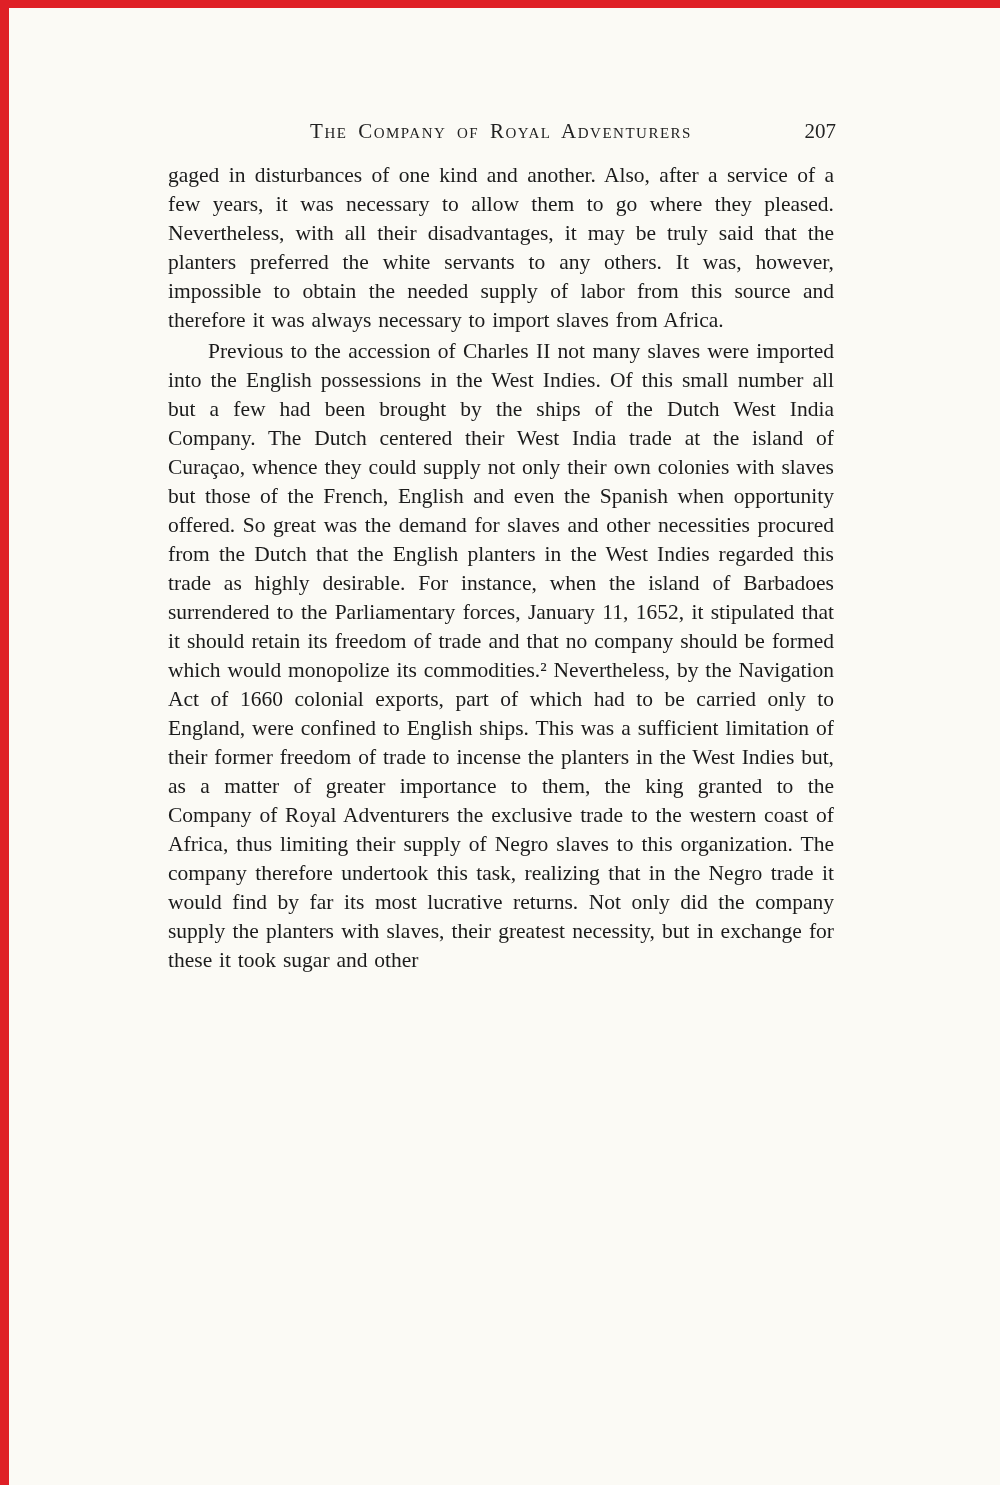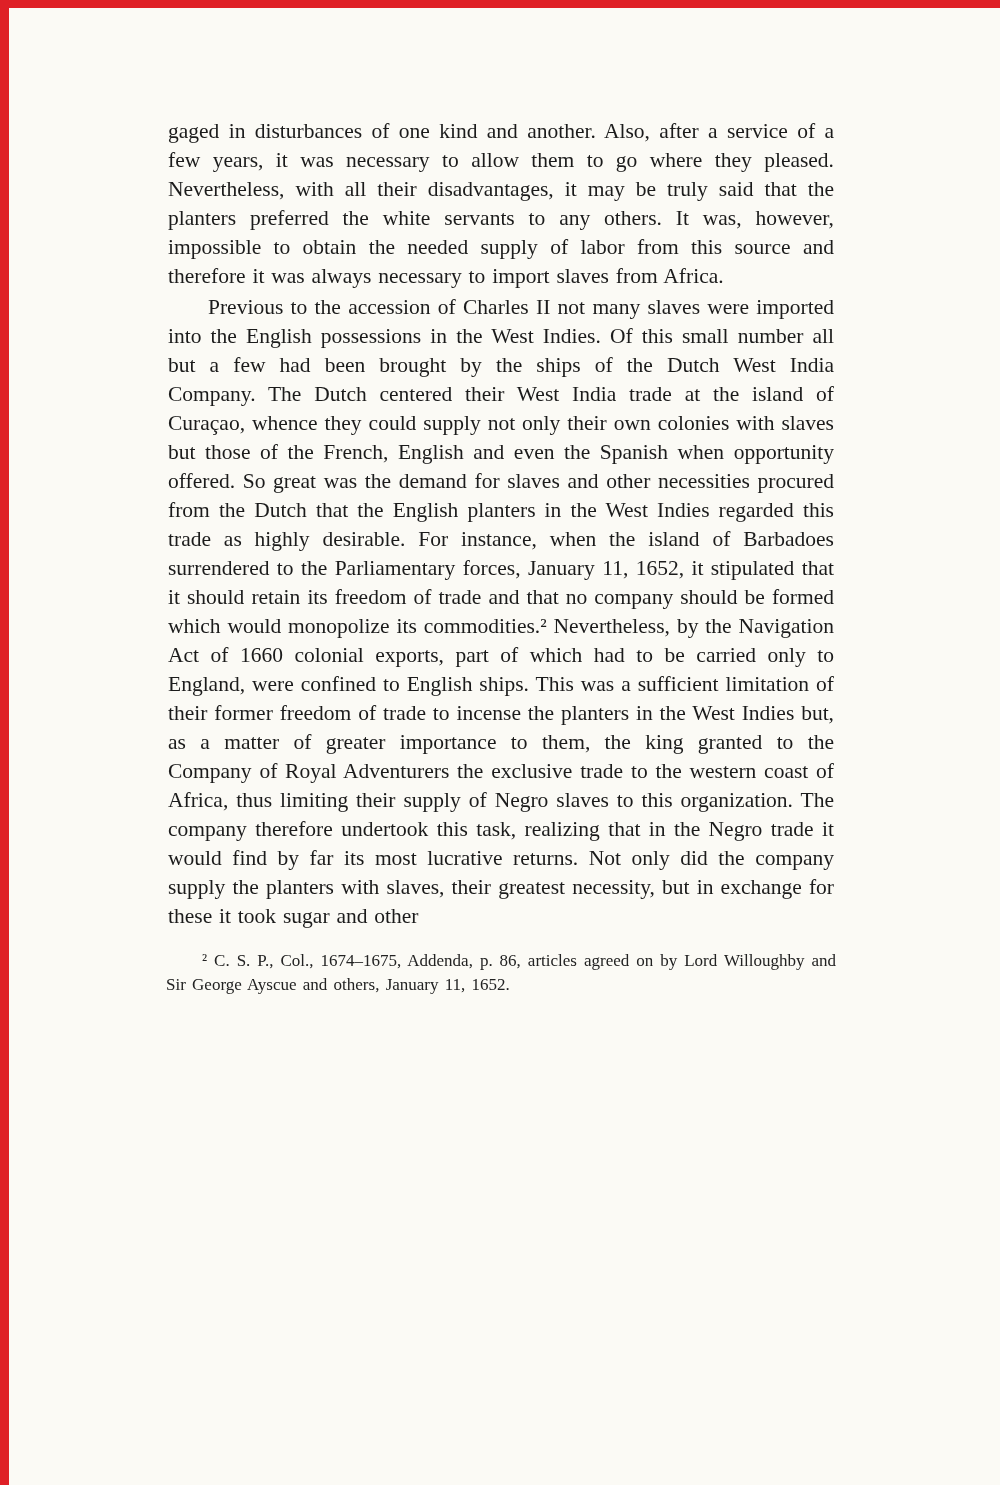--- a/index.html
+++ b/index.html
@@ -84,23 +84,26 @@
 </head>
 <body>
 
 <div class="scan-page">
 
   <div class="edge-top"></div>
   <div class="edge-left"></div>
 
   <div class="content">
 
+    <div class="running-header">
+      <span class="header-title">The Company of Royal Adventurers</span>
+      <span class="page-number">207</span>
+    </div>
 
     <div class="body-text">
       <p>gaged in disturbances of one kind and another.  Also, after a service of a few years, it was necessary to allow them to go where they pleased.  Nevertheless, with all their disadvantages, it may be truly said that the planters preferred the white servants to any others.  It was, however, impossible to obtain the needed supply of labor from this source and therefore it was always necessary to import slaves from Africa.</p>
       <p class="indented">Previous to the accession of Charles II not many slaves were imported into the English possessions in the West Indies.  Of this small number all but a few had been brought by the ships of the Dutch West India Company.  The Dutch centered their West India trade at the island of Curaçao, whence they could supply not only their own colonies with slaves but those of the French, English and even the Spanish when opportunity offered.  So great was the demand for slaves and other necessities procured from the Dutch that the English planters in the West Indies regarded this trade as highly desirable.  For instance, when the island of Barbadoes surrendered to the Parliamentary forces, January 11, 1652, it stipulated that it should retain its freedom of trade and that no company should be formed which would monopolize its commodities.²  Nevertheless, by the Navigation Act of 1660 colonial exports, part of which had to be carried only to England, were confined to English ships. This was a sufficient limitation of their former freedom of trade to incense the planters in the West Indies but, as a matter of greater importance to them, the king granted to the Company of Royal Adventurers the exclusive trade to the western coast of Africa, thus limiting their supply of Negro slaves to this organization.  The company therefore undertook this task, realizing that in the Negro trade it would find by far its most lucrative returns.  Not only did the company supply the planters with slaves, their greatest necessity, but in exchange for these it took sugar and other</p>
     </div>
 
-    <div class="footnote">² C. S. P., Col., 1674–1675, Addenda, p. 86, articles agreed on by Lord Willoughby and Sir George Ayscue and others, January 11, 1652.</div>
 
   </div>
 
 </div>
 
 </body></html>

